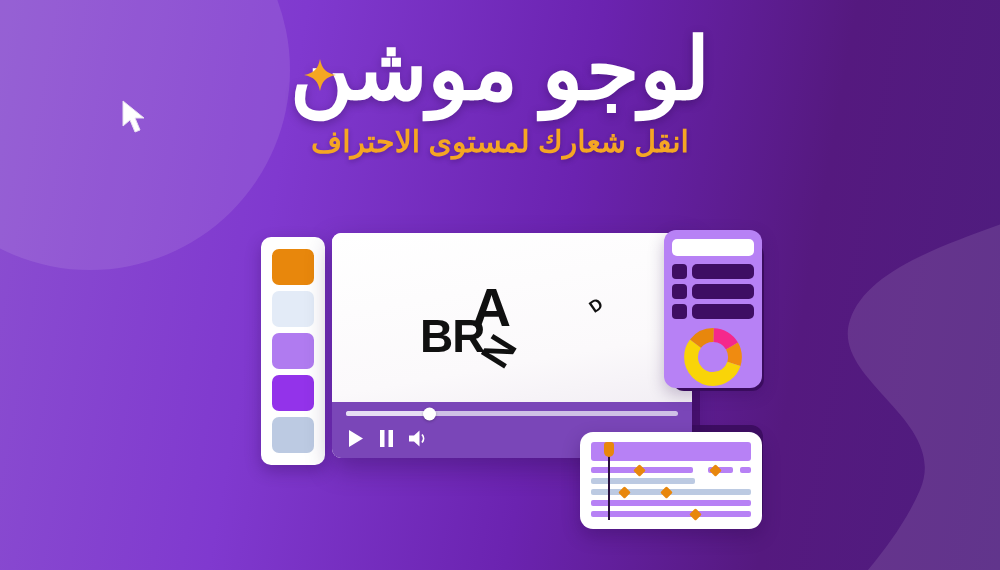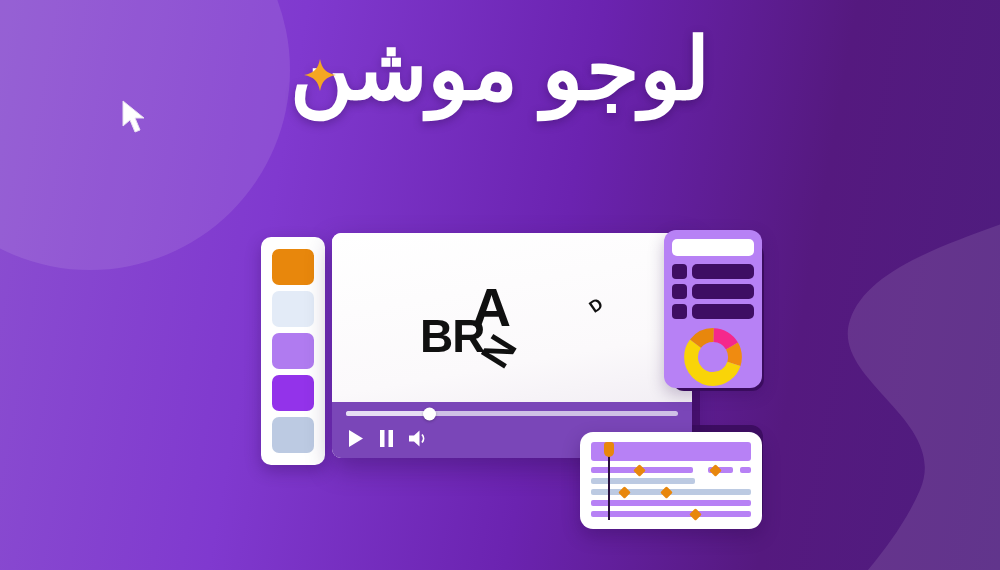--- a/index.html
+++ b/index.html
@@ -286,20 +286,21 @@
 
   <div class="blob-circle"></div>
   <div class="blob-wave">
     <svg viewBox="0 0 270 420" preserveAspectRatio="none">
       <path d="M270,0 L270,420 L40,420 C40,420 120,350 150,280 C180,210 60,170 80,110 C98,55 190,30 270,0 Z" fill="rgba(255,255,255,0.11)"></path>
     </svg>
   </div>
 
   <div class="headline-zone">
     <div class="title">لوجو موشن</div>
+    <div class="subtitle">انقل شعارك لمستوى الاحتراف</div>
   </div>
 
   <div class="sparkle">
     <svg viewBox="0 0 34 34">
       <path d="M17 1 C19 11 23 15 33 17 C23 19 19 23 17 33 C15 23 11 19 1 17 C11 15 15 11 17 1 Z" fill="#F5A623"></path>
     </svg>
   </div>
 
   <div class="monitor-back"></div>
 

